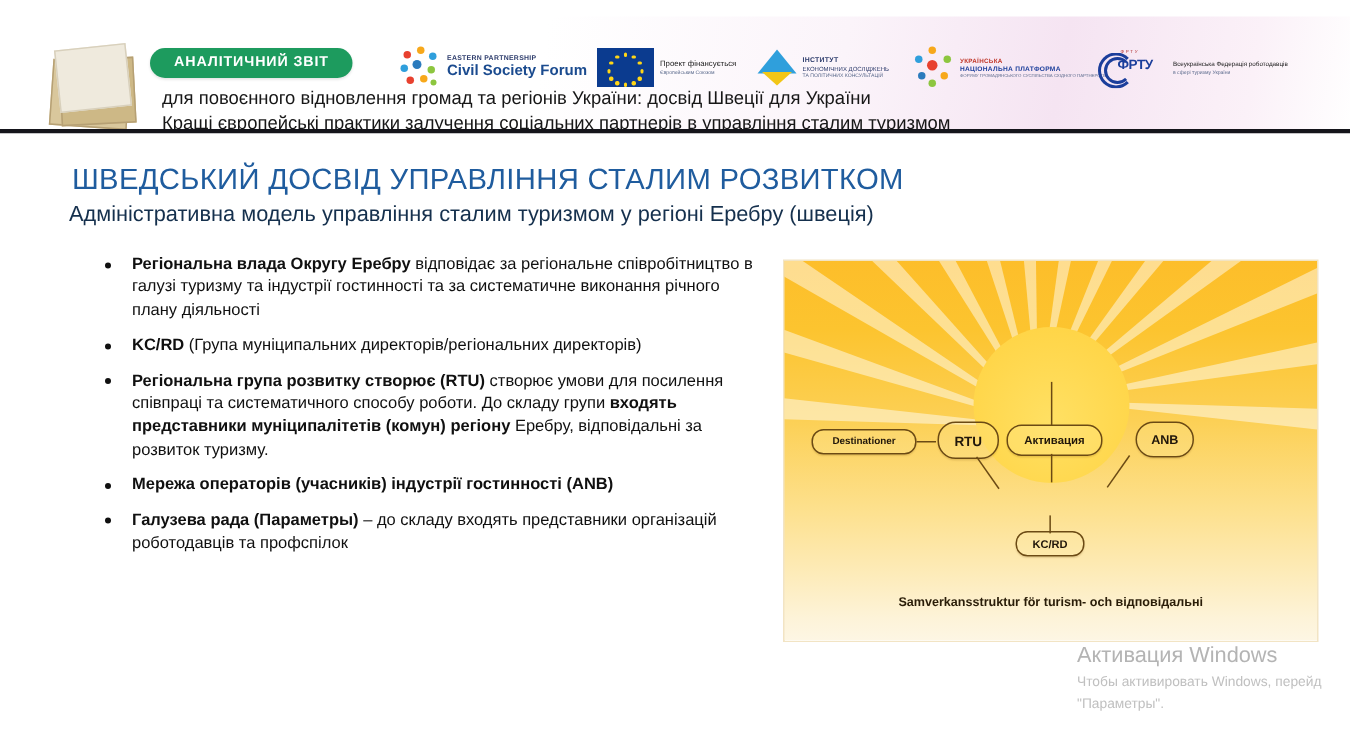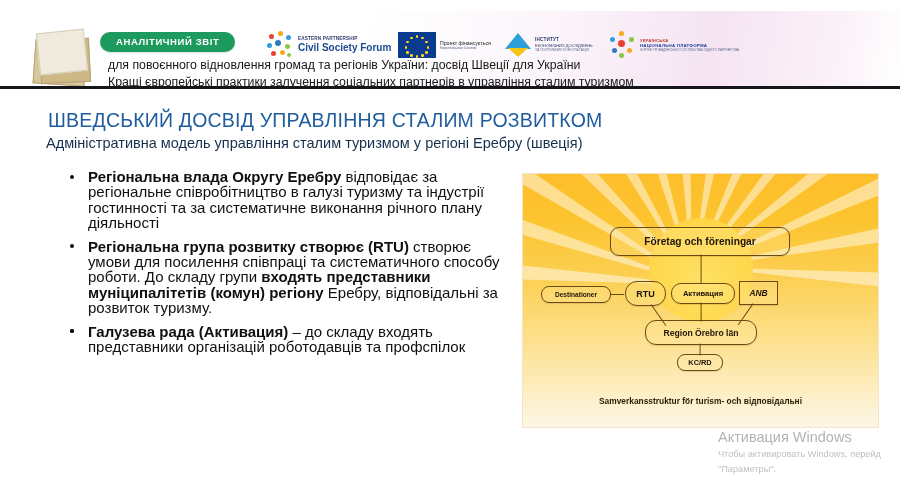--- a/index.html
+++ b/index.html
@@ -85,21 +85,21 @@
     position:absolute;left:46px;top:46px;
     font-size:14.5px;color:#15304d;font-weight:500;
   }
 
   
   #bullets{
     position:absolute;left:62px;top:80px;width:440px;
   }
   .bullet{
     position:relative;padding-left:26px;margin-bottom:8px;
-    font-size:15px;line-height:15.4px;color:#101010;
+    font-size:11px;line-height:15.4px;color:#101010;
   }
   .bullet .dot{
     position:absolute;left:8px;top:5.5px;width:4px;height:4px;border-radius:50%;background:#101010;
   }
   .bullet b{font-weight:bold;}
 
   
   #diagram{
     position:absolute;left:523px;top:85px;width:355px;height:253px;
     background:linear-gradient(180deg,#fdbe2a 0%,#fcc42f 18%,#fcd055 42%,#fde08c 65%,#fdebb8 82%,#fdf3d8 94%,#fdf6e4 100%);
@@ -128,21 +128,21 @@
     color:#20160a;
     font-size:8.2px;font-weight:bold;
     display:flex;align-items:center;justify-content:center;
     white-space:nowrap;
     box-shadow:0 1px 1px rgba(120,80,10,.18);
   }
   #n-foretag{left:87px;top:53px;width:178px;height:27px;border-radius:9px;font-size:10.2px;}
   #n-dest{left:18px;top:112px;width:68px;height:15px;border-radius:8px;font-size:6.6px;}
   #n-rtu{left:102px;top:107px;width:39px;height:23px;border-radius:12px;font-size:9px;}
   #n-bransch{left:148px;top:109px;width:62px;height:19px;border-radius:10px;font-size:7.6px;}
-  #n-anb{left:216px;top:107px;width:37px;height:22px;border-radius:0;font-size:8.4px;font-style:italic;}
+  #n-anb{left:234px;top:107px;width:37px;height:22px;border-radius:12px;font-size:8.4px;}
   #n-region{left:122px;top:146px;width:110px;height:23px;border-radius:11px;font-size:8.6px;}
   #n-kcrd{left:154px;top:180px;width:44px;height:15px;border-radius:8px;font-size:7.4px;}
 
   .conn{position:absolute;background:#6b4a14;height:1.2px;transform-origin:0 50%;}
   #diagram-caption{
     position:absolute;left:0;top:222px;width:355px;text-align:center;
     font-size:8.4px;font-weight:bold;color:#2a1d08;
   }
 
   
@@ -228,54 +228,70 @@
       <i style="left:19px;top:17px;width:5px;height:5px;background:#f7a81b;"></i>
       <i style="left:11px;top:22px;width:5px;height:5px;background:#8dc63f;"></i>
     </span>
     <span class="lbl">
       <b style="color:#c0392b;font-size:4.2px;">УКРАЇНСЬКА</b>
       <b style="color:#1b3e9b;font-size:4.4px;">НАЦІОНАЛЬНА ПЛАТФОРМА</b>
       <span class="sub" style="font-size:2.9px;">ФОРУМУ ГРОМАДЯНСЬКОГО СУСПІЛЬСТВА СХІДНОГО ПАРТНЕРСТВА</span>
     </span>
   </div>
 
+  <div class="logo" style="left:732px;">
+    <span class="frtu">
+      <span class="dots" style="font-size:3px;color:#b03030;">ФРТУ</span>
+      <span class="ring"></span>
+        <span class="ring2"></span>
+      <span class="txt">ФРТУ</span>
+    </span>
+    <span class="lbl">
+      <span style="font-size:4.2px;color:#1b1b1b;">Всеукраїнська Федерація роботодавців</span>
+      <span class="sub">в сфері туризму України</span>
+    </span>
+  </div>
 
   <div id="banner-text">
     <div>для повоєнного відновлення громад та регіонів України: досвід Швеції для України</div>
     <div>Кращі європейські практики залучення соціальних партнерів в управління сталим туризмом</div>
   </div>
 </div>
 <div id="header-rule"></div>
 
 <div id="slide">
 
   <div id="slide-subtitle">Адміністративна модель управління сталим туризмом у регіоні Еребру (швеція)</div>
   <div id="slide-title">ШВЕДСЬКИЙ ДОСВІД УПРАВЛІННЯ СТАЛИМ РОЗВИТКОМ</div>
 
   <div id="bullets">
 
     <div class="bullet">
       <span class="dot"></span>
       <b>Регіональна влада Округу Еребру</b><span> відповідає за регіональне співробітництво в галузі туризму та індустрії гостинності та за систематичне виконання річного плану діяльності</span>
     </div>
 
+    <div class="bullet">
+      <span class="dot"></span>
+      <b>KC/RD</b><span> (Група муніципальних директорів/регіональних директорів)</span>
+    </div>
 
     <div class="bullet">
       <span class="dot"></span>
       <b>Регіональна група розвитку створює (RTU)</b><span> створює умови для посилення співпраці та систематичного способу роботи. До складу групи </span><b>входять представники муніципалітетів (комун) регіону</b><span> Еребру, відповідальні за розвиток туризму.</span>
     </div>
 
     <div class="bullet">
       <span class="dot"></span>
-      <span></span>
-    </div>
-
-    <div class="bullet">
-      <span class="dot"></span>
-      <b>Галузева рада (Активация)</b><span> – до складу входять представники організацій роботодавців та профспілок</span>
+      <b>Мережа операторів (учасників) індустрії гостинності (ANB)</b><span></span>
+    </div>
+
+    <div class="bullet">
+      <span class="dot"></span>
+      <b>Галузева рада (Параметры)</b><span> – до складу входять представники організацій роботодавців та профспілок</span>
     </div>
 
   </div>
 
   <div id="diagram">
     <div id="rays">
         <div class="ray" style="transform: rotate(94deg);"></div>
         <div class="ray" style="transform: rotate(108deg);"></div>
         <div class="ray" style="transform: rotate(122deg);"></div>
         <div class="ray" style="transform: rotate(136deg);"></div>
@@ -286,26 +302,24 @@
         <div class="ray" style="transform: rotate(204deg);"></div>
         <div class="ray" style="transform: rotate(218deg);"></div>
         <div class="ray" style="transform: rotate(232deg);"></div>
         <div class="ray" style="transform: rotate(246deg);"></div>
         <div class="ray" style="transform: rotate(260deg);"></div>
         <div class="ray" style="transform: rotate(274deg);"></div>
       </div>
     <div id="sundisc"></div>
 
     <div id="diagram-body">
-      <div class="node" id="n-foretag">Företag och föreningar</div>
       <div class="node" id="n-dest">Destinationer</div>
       <div class="node" id="n-rtu">RTU</div>
       <div class="node" id="n-bransch">Активация</div>
       <div class="node" id="n-anb">ANB</div>
-      <div class="node" id="n-region">Region Örebro län</div>
       <div class="node" id="n-kcrd">KC/RD</div>
 
       <div class="conn" style="left:178px;top:80px;width:29px;transform:rotate(90deg);"></div>
       <div class="conn" style="left:88px;top:120px;width:13px;"></div>
       <div class="conn" style="left:128px;top:130px;width:26px;transform:rotate(55deg);"></div>
       <div class="conn" style="left:178px;top:128px;width:19px;transform:rotate(90deg);"></div>
       <div class="conn" style="left:230px;top:129px;width:26px;transform:rotate(125deg);"></div>
       <div class="conn" style="left:177px;top:169px;width:12px;transform:rotate(90deg);"></div>
     </div>
 

